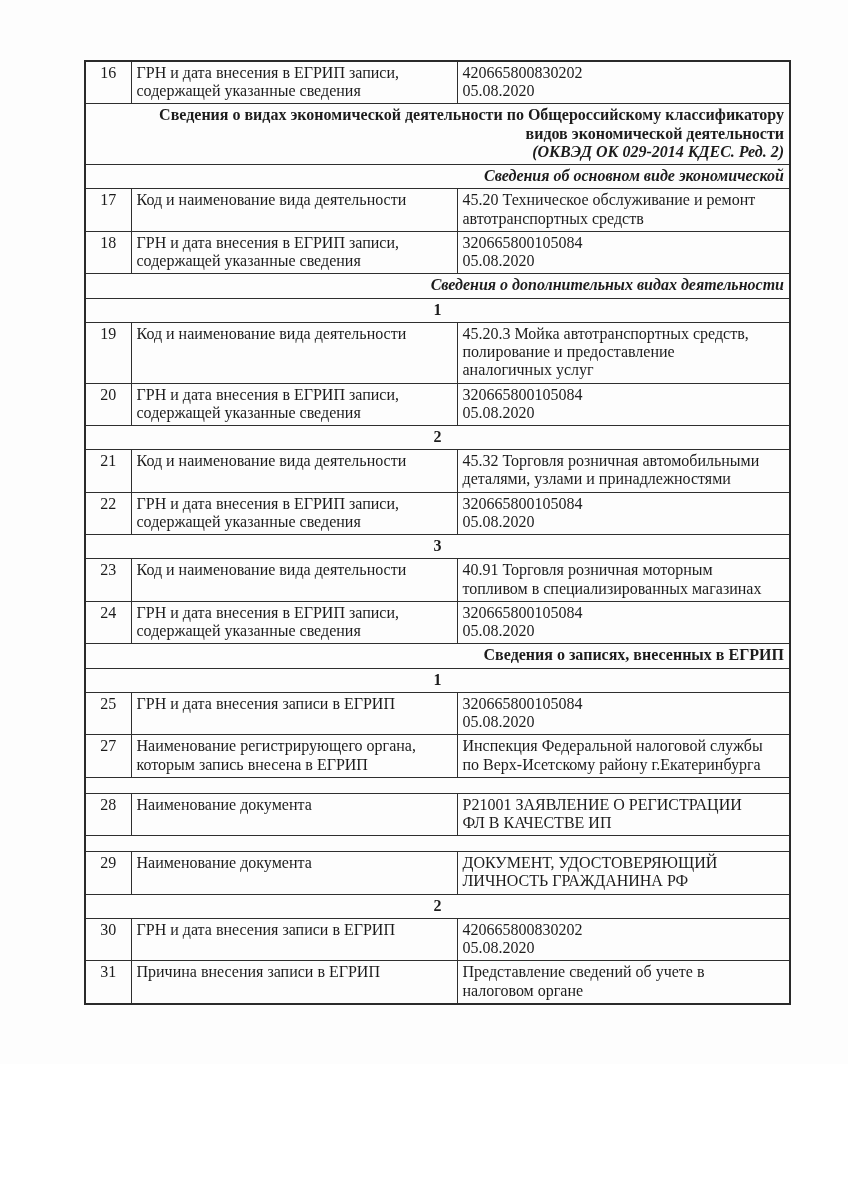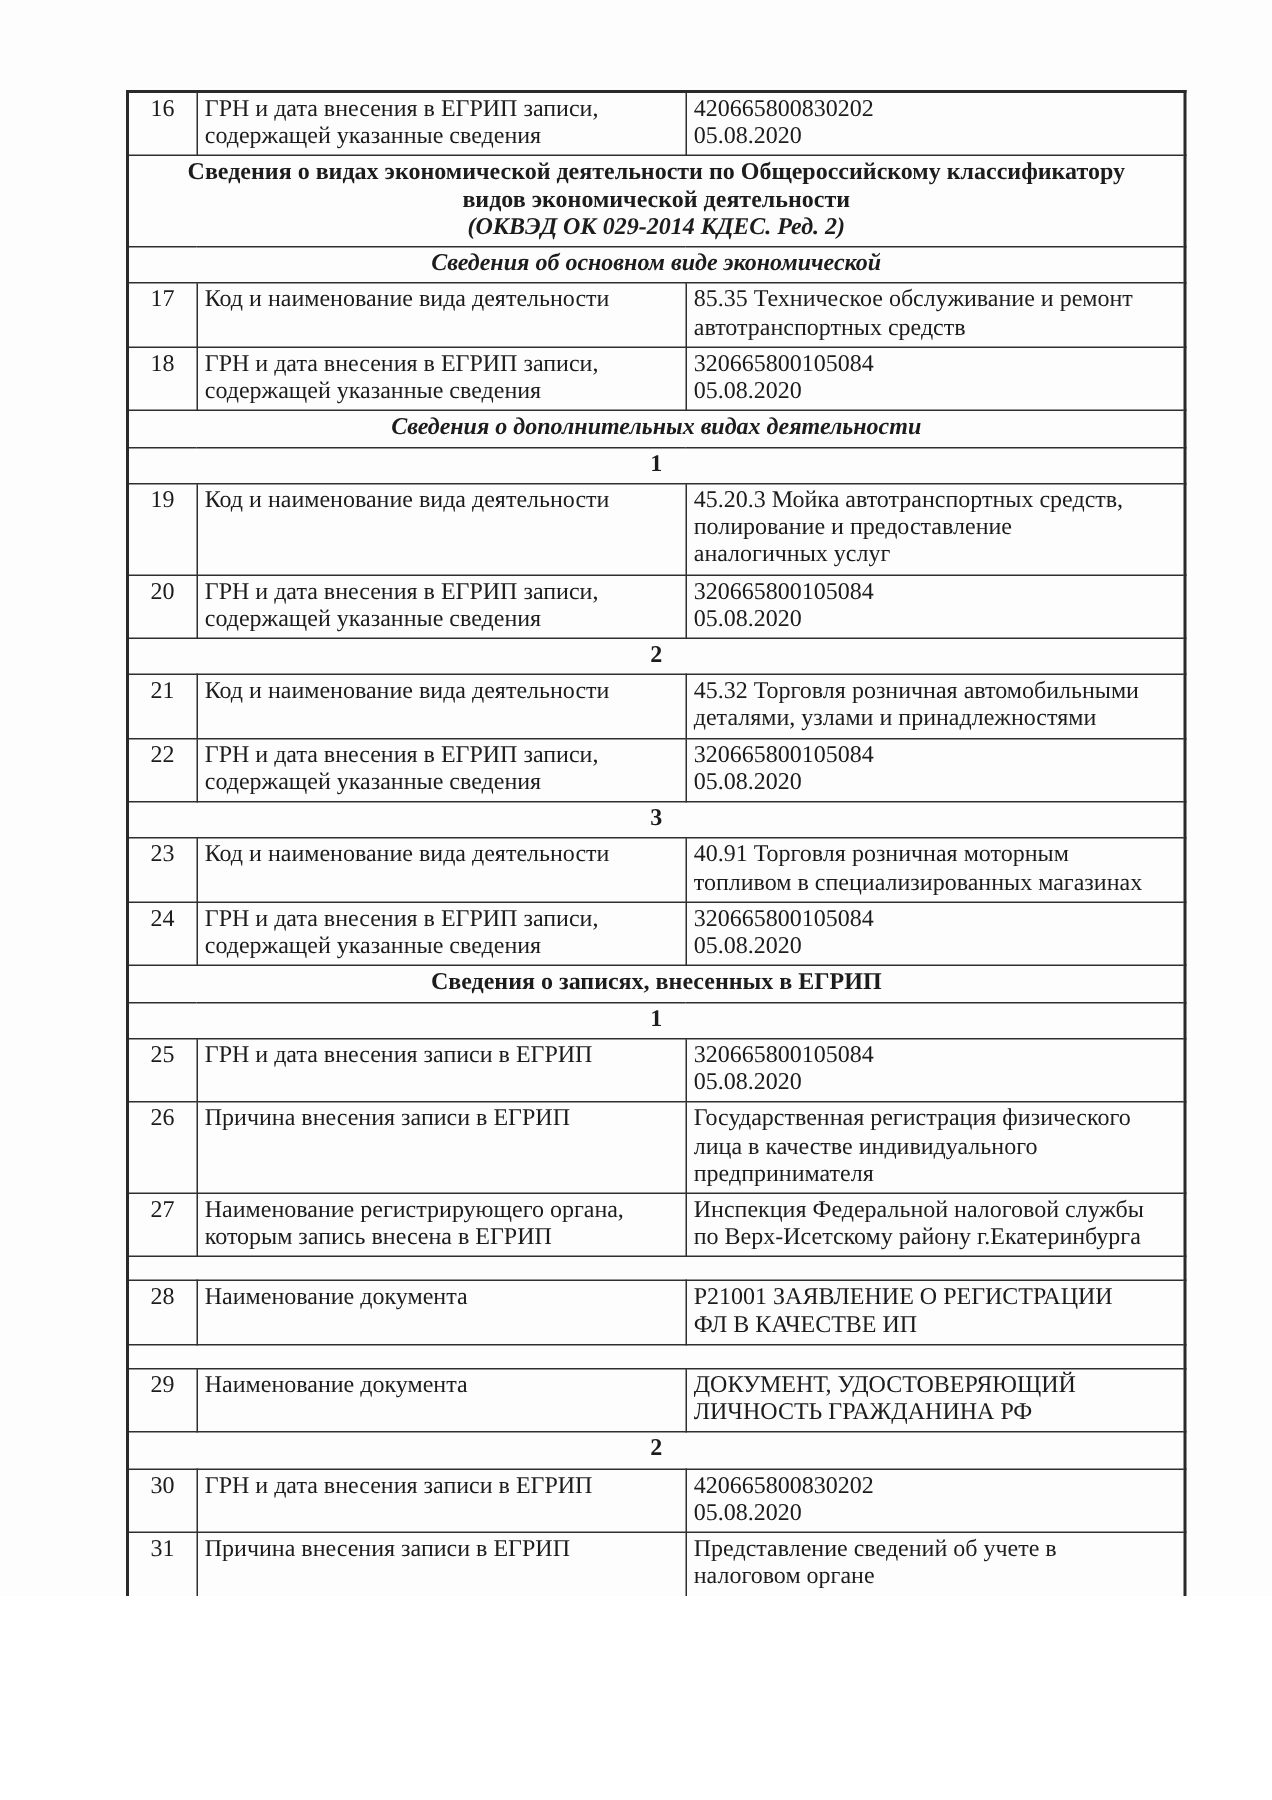--- a/index.html
+++ b/index.html
@@ -36,21 +36,21 @@
     overflow: hidden;
   }
   td.cell-num {
     text-align: center;
     padding-left: 1px;
     padding-right: 1px;
   }
   td.cell-label { padding-right: 10px; }
   td.cell-value { padding-left: 4px; }
   td.cell-section {
-    text-align: center;
+    text-align: right;
     font-weight: 700;
     font-size: 16.5px;
     line-height: 1.18;
     padding: 2px 6px 4px 6px;
     margin-top: 44px;
   }
   td.cell-section.italic .sec-title { font-style: italic; }
   .sec-subtitle { font-style: italic; font-weight: 700; }
   td.cell-group {
     text-align: center;
@@ -125,21 +125,21 @@
               <div>Сведения об основном виде экономической</div>
             </div>
           </td>
         </tr>
         <tr>
           <td class="cell-num">17</td>
           <td class="cell-label">
             <div>Код и наименование вида деятельности</div>
           </td>
           <td class="cell-value">
-            <div>85.35 Техническое обслуживание и ремонт</div>
+            <div>45.20 Техническое обслуживание и ремонт</div>
             <div>автотранспортных средств</div>
           </td>
         </tr>
         <tr>
           <td class="cell-num">18</td>
           <td class="cell-label">
             <div>ГРН и дата внесения в ЕГРИП записи,</div>
             <div>содержащей указанные сведения</div>
           </td>
           <td class="cell-value">
@@ -238,31 +238,20 @@
           <td colspan="3" class="cell-group">1</td>
         </tr>
         <tr>
           <td class="cell-num">25</td>
           <td class="cell-label">
             <div>ГРН и дата внесения записи в ЕГРИП</div>
           </td>
           <td class="cell-value">
             <div>320665800105084</div>
             <div>05.08.2020</div>
-          </td>
-        </tr>
-        <tr>
-          <td class="cell-num">26</td>
-          <td class="cell-label">
-            <div>Причина внесения записи в ЕГРИП</div>
-          </td>
-          <td class="cell-value">
-            <div>Государственная регистрация физического</div>
-            <div>лица в качестве индивидуального</div>
-            <div>предпринимателя</div>
           </td>
         </tr>
         <tr>
           <td class="cell-num">27</td>
           <td class="cell-label">
             <div>Наименование регистрирующего органа,</div>
             <div>которым запись внесена в ЕГРИП</div>
           </td>
           <td class="cell-value">
             <div>Инспекция Федеральной налоговой службы</div>

